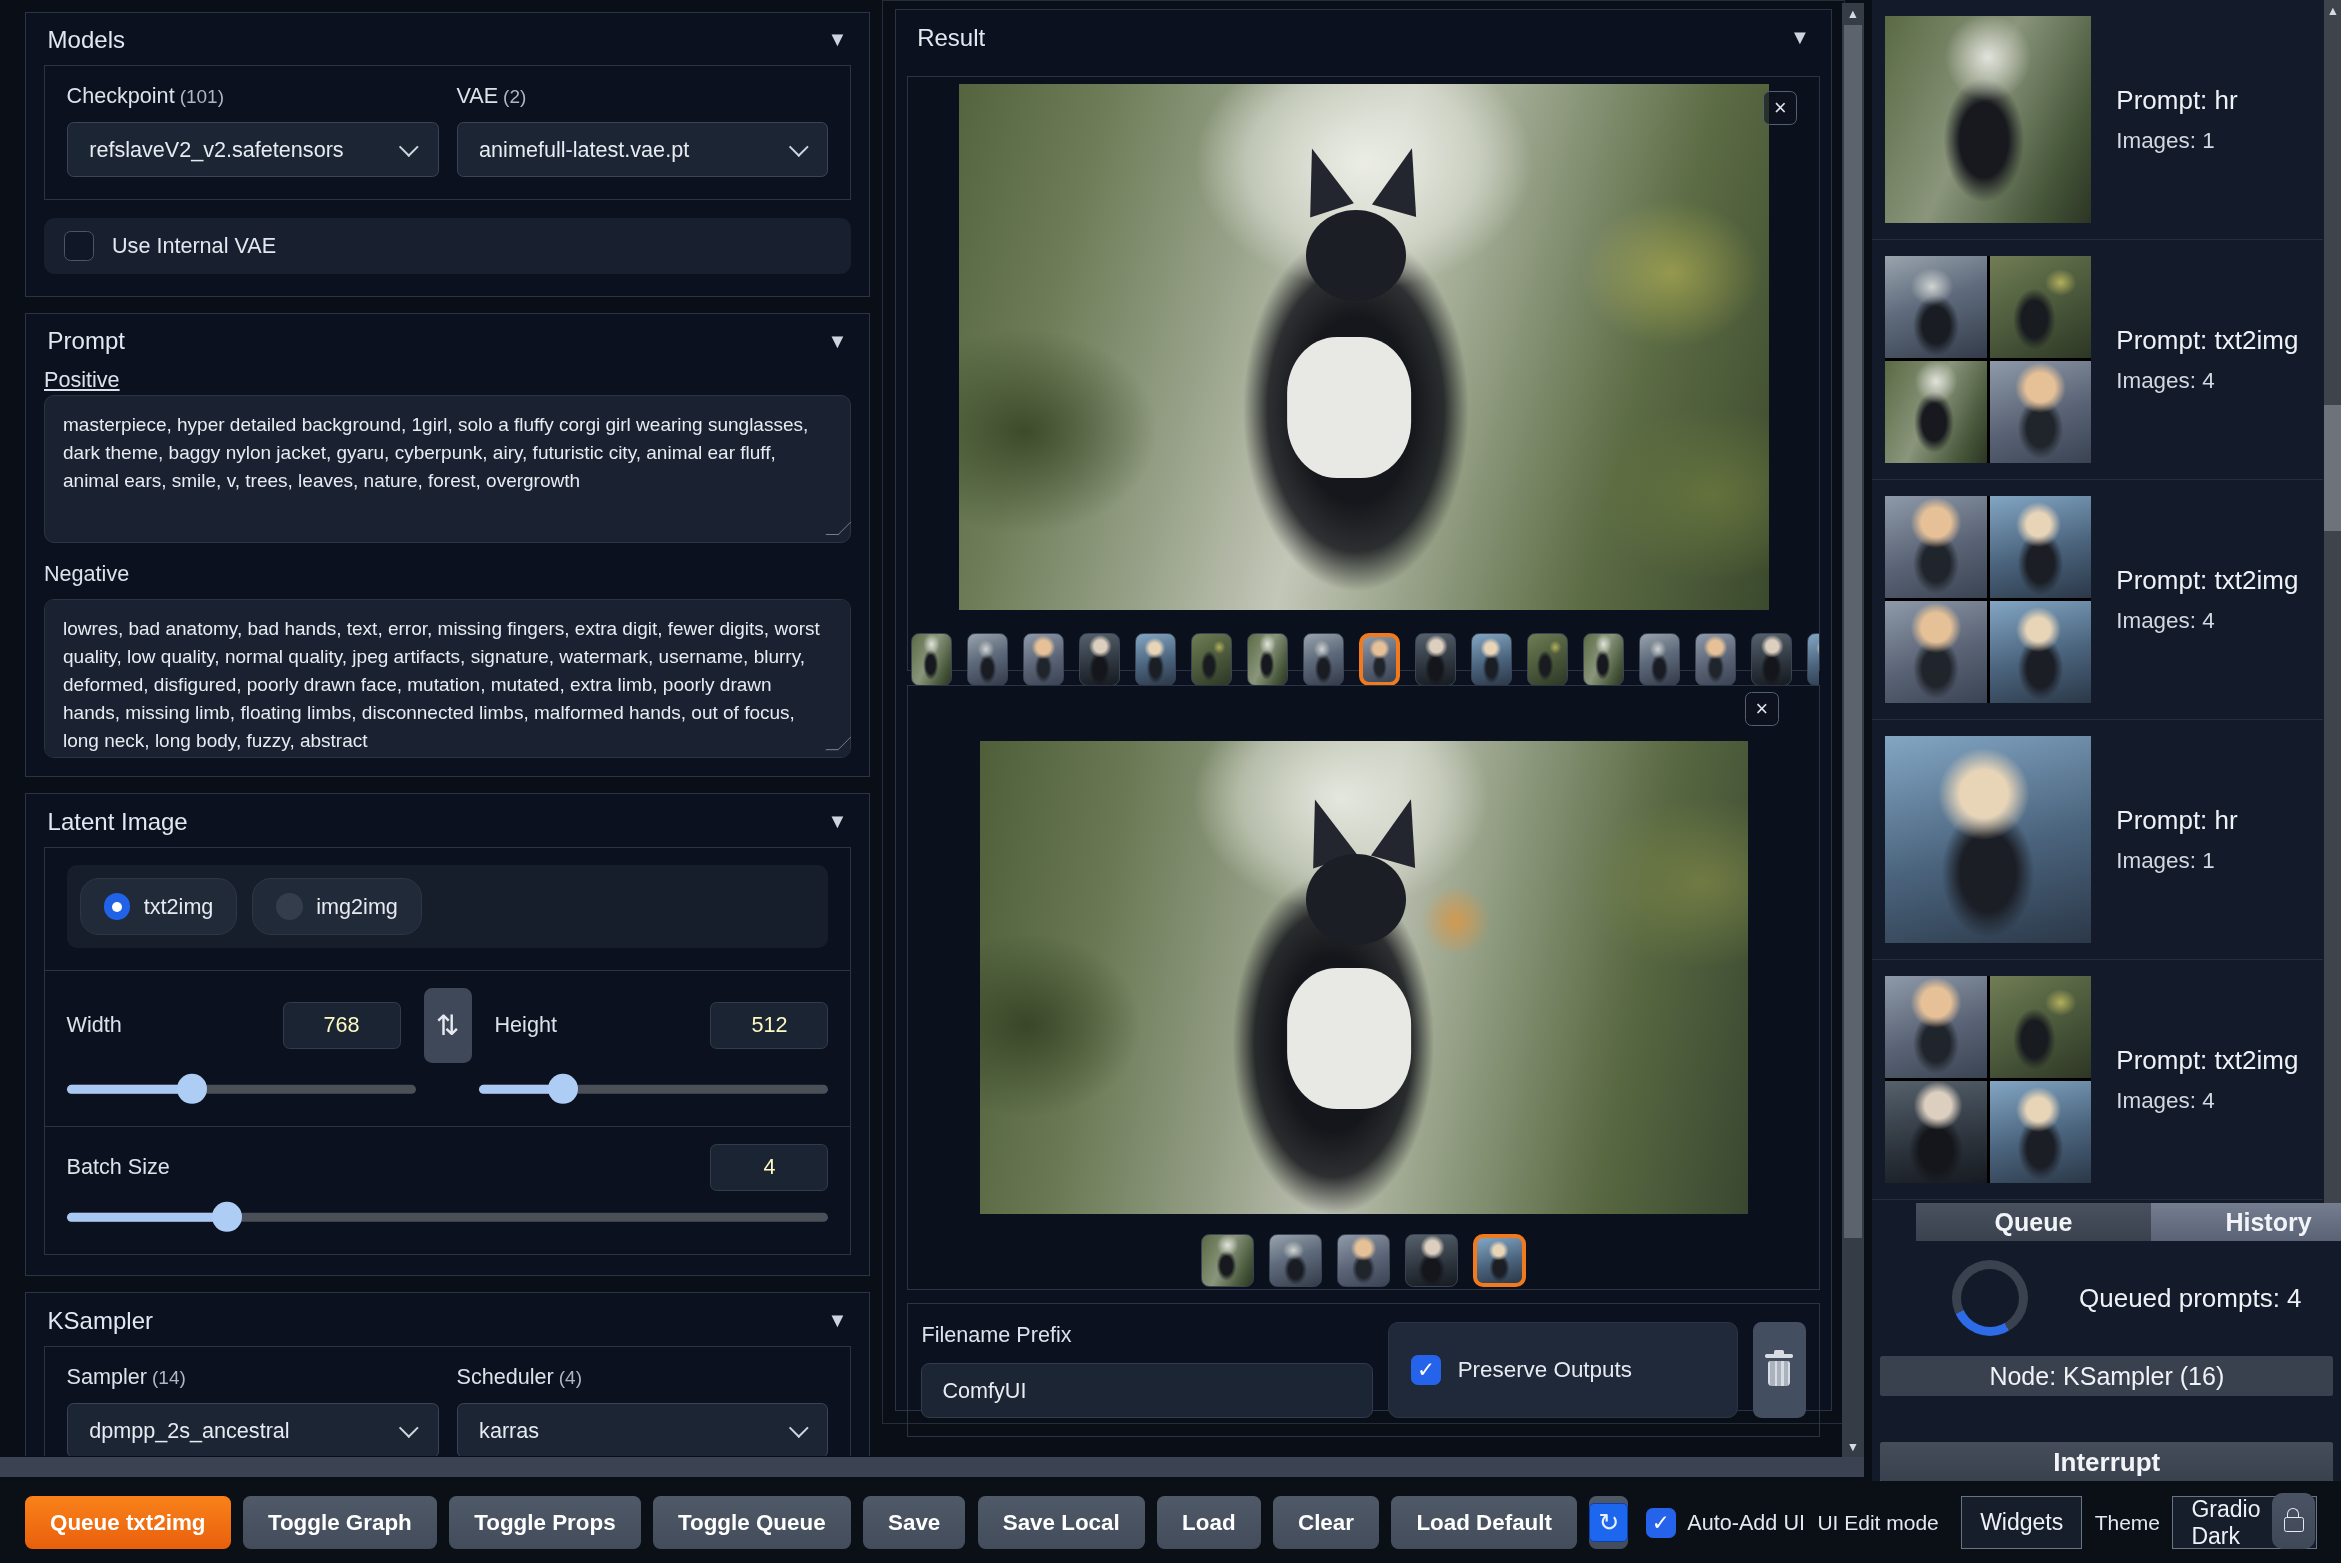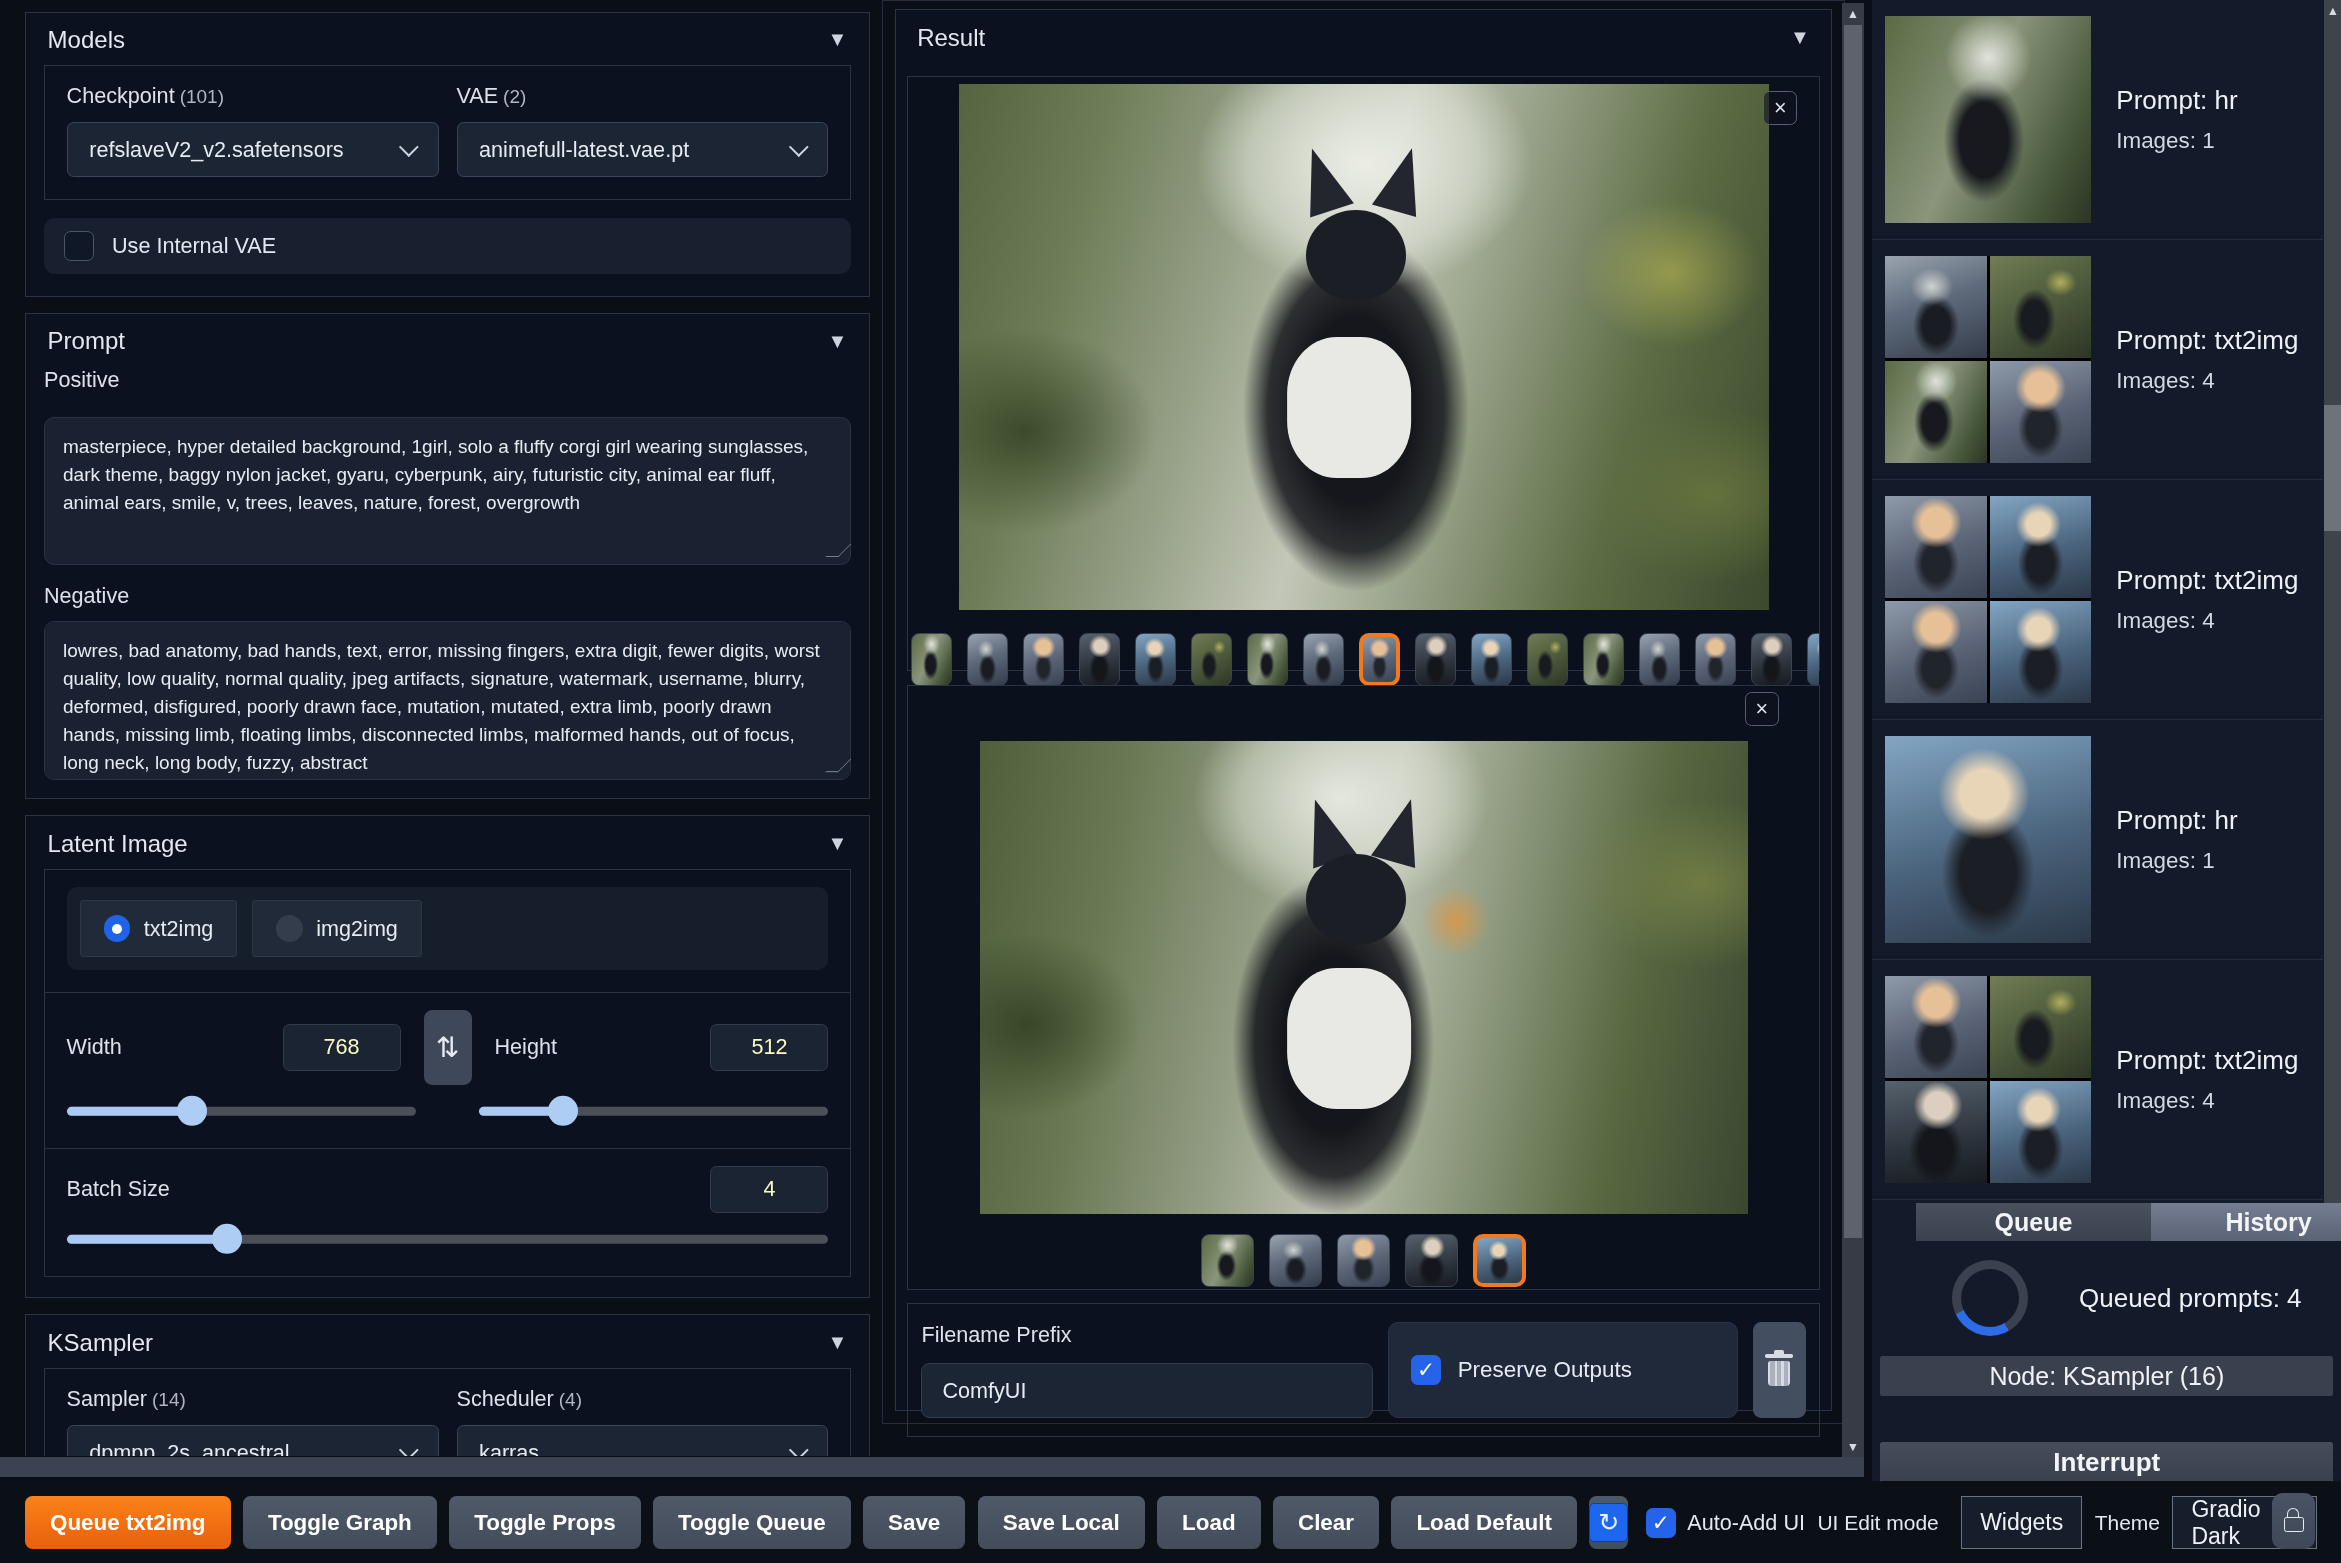--- a/index.html
+++ b/index.html
@@ -31,21 +31,21 @@
   #left-col{position:absolute;left:25px;top:11.6px;width:845px;height:1444px;overflow:hidden;}
   .two-col{display:flex;gap:18px;}
   .two-col .col{flex:1;min-width:0;}
   .vae-row{margin:18px 18px 21.6px;background:#182030;border-radius:11px;height:56px;display:flex;align-items:center;gap:18px;padding:0 20px;}
   .vae-row span{font-size:21.6px;color:#e3e8f0;}
   .ta-wrap{margin:0 18px 18px;position:relative;}
   .ta{width:100%;box-sizing:border-box;background:#1a2232;border:0.8px solid #2b3444;border-radius:10px;color:#e8ecf2;font-size:19px;line-height:1.48;padding:15px 18px;font-family:"Liberation Sans","DejaVu Sans",sans-serif;resize:none;display:block;}
   .ta-pos{height:148px;} .ta-neg{height:159px;}
   .ta-corner{position:absolute;right:6.6px;bottom:8.3px;width:11.6px;height:11.6px;border-right:1.7px solid #8d95a3;border-bottom:1.7px solid #8d95a3;transform:skew(-45deg) rotate(0deg);opacity:.8;}
   .mode-box{background:#161e2c;border-radius:10px;padding:13.3px;display:flex;gap:15px;}
-  .pill{background:#212a39;border:0.8px solid #2c3646;border-radius:3px;height:55px;display:flex;align-items:center;gap:13.3px;padding:0 23px;font-size:21.6px;cursor:pointer;}
+  .pill{background:#212a39;border:0.8px solid #2c3646;border-radius:19px;height:55px;display:flex;align-items:center;gap:13.3px;padding:0 23px;font-size:21.6px;cursor:pointer;}
   .wh-row{display:flex;align-items:center;gap:23px;}
   .wh-half{flex:1;display:flex;align-items:center;justify-content:space-between;gap:13.3px;}
   .swapbtn{width:48px;height:75px;background:#3e4859;border-radius:8.3px;display:flex;align-items:center;justify-content:center;color:#e8ecf2;font-size:28px;cursor:pointer;flex:none;}
   .slider-row{display:flex;gap:63px;margin-top:11.6px;}
   .slider-row .slider{flex:1;}
   .label26{font-size:21.6px;color:#dde2ea;}
 
   
   #center-col{position:absolute;left:882px;top:0;width:963px;height:1424px;border:0.8px solid #252d3c;box-sizing:border-box;}
   #result-panel{position:absolute;left:11.6px;top:8.3px;right:11.6px;bottom:11.6px;border:0.8px solid #2b3444;}
@@ -179,21 +179,21 @@
         <div class="cb"></div>
         <span>Use Internal VAE</span>
       </div>
     </div>
 
     <div class="panel">
       <div class="panel-header">
         <span>Prompt</span>
         <span class="caret">▼</span>
       </div>
-      <div class="field-label" style="margin:0 18px 24px;">Positive</div>
+      <div class="field-label" style="margin:0 18px 2px;text-decoration:underline;">Positive</div>
       <div class="ta-wrap">
         <textarea class="ta ta-pos" readonly="" style="">masterpiece, hyper detailed background, 1girl, solo a fluffy corgi girl wearing sunglasses, dark theme, baggy nylon jacket, gyaru, cyberpunk, airy, futuristic city, animal ear fluff, animal ears, smile, v, trees, leaves, nature, forest, overgrowth</textarea>
         <div class="ta-corner"></div>
       </div>
       <div class="field-label" style="margin:0 18px 11.6px;">Negative</div>
       <div class="ta-wrap">
         <textarea class="ta ta-neg" readonly="" style="">lowres, bad anatomy, bad hands, text, error, missing fingers, extra digit, fewer digits, worst quality, low quality, normal quality, jpeg artifacts, signature, watermark, username, blurry, deformed, disfigured, poorly drawn face, mutation, mutated, extra limb, poorly drawn hands, missing limb, floating limbs, disconnected limbs, malformed hands, out of focus, long neck, long body, fuzzy, abstract</textarea>
         <div class="ta-corner"></div>
       </div>
     </div>

